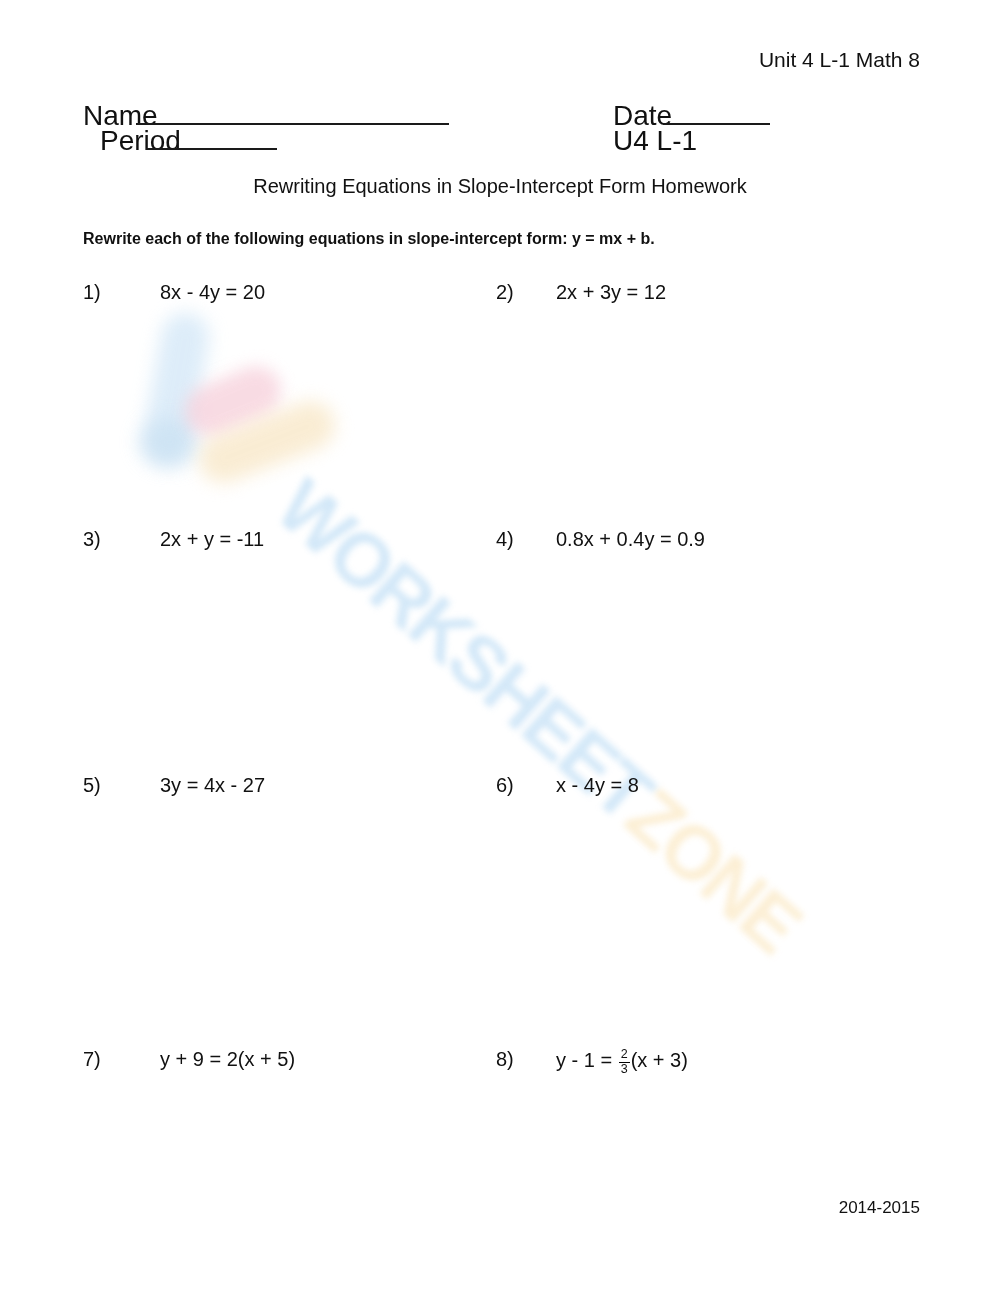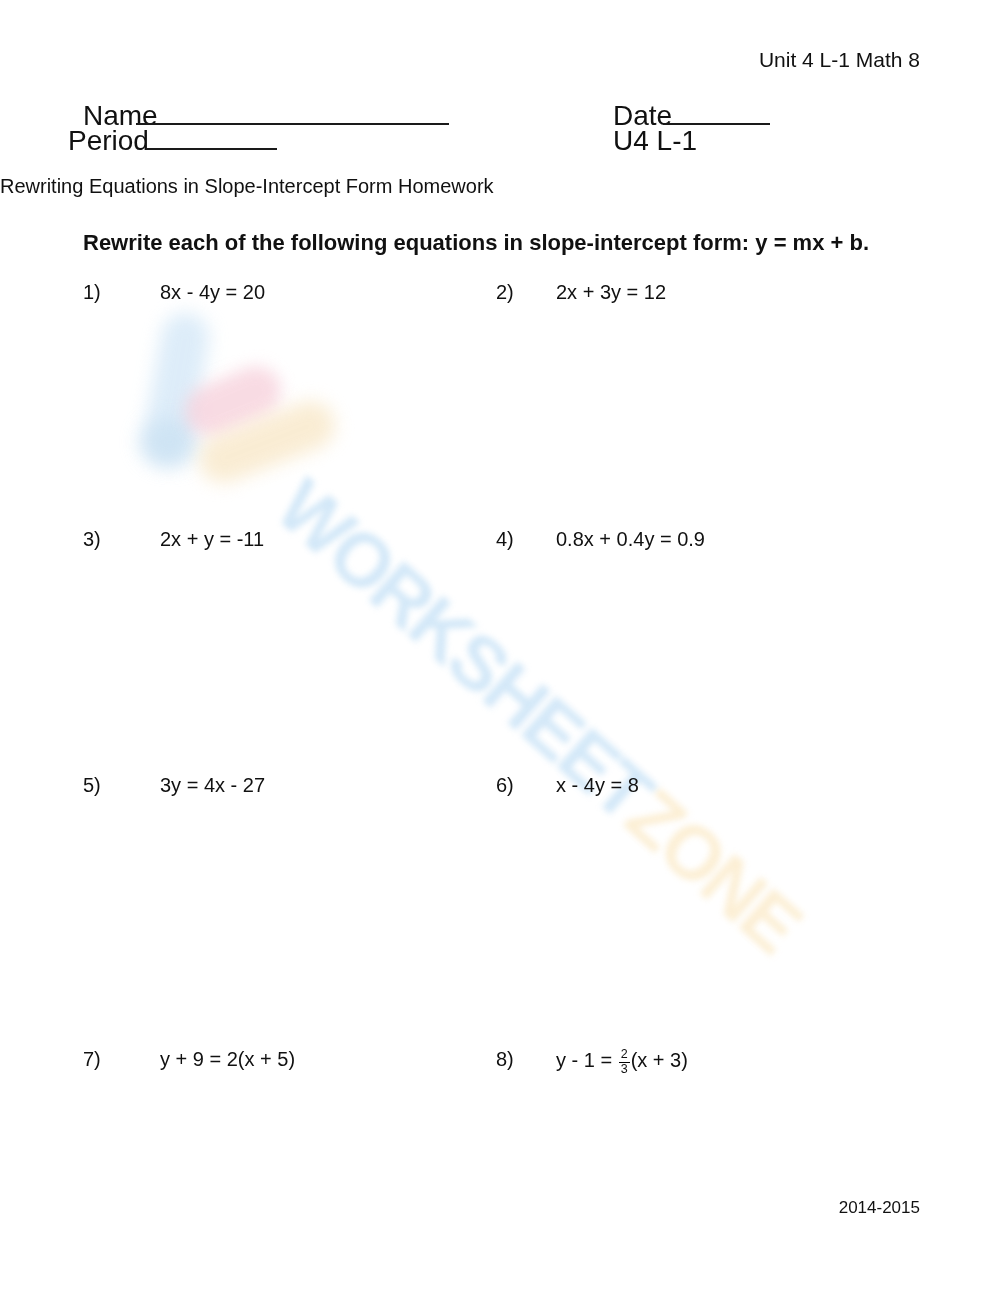--- a/index.html
+++ b/index.html
@@ -60,32 +60,32 @@
   .label { font-size: 28px; }
   .blank-line {
     position: absolute;
     border-bottom: 2px solid #1a1a1a;
     height: 20px;
   }
   .name-label   { left: 83px;  top: 100px; }
   .name-line    { left: 136px; top: 103px; width: 313px; }
   .date-label   { left: 613px; top: 100px; }
   .date-line    { left: 663px; top: 103px; width: 107px; }
-  .period-label { left: 68px;  top: 125px; }
+  .period-label { left: 100px;  top: 125px; }
   .period-line  { left: 146px; top: 128px; width: 131px; }
   .course-code  { left: 613px; top: 125px; font-size: 28px; }
 
   .doc-title {
     left: 0; right: 0; top: 175px;
-    text-align: left;
+    text-align: center;
     font-size: 20px;
   }
   .instructions {
     left: 83px; top: 230px;
-    font-size: 22px;
+    font-size: 16px;
     font-weight: 700;
     text-align: center;
   }
 
   
   .prob-num { position: absolute; font-size: 20px; }
   .prob-eq  { position: absolute; font-size: 20px; }
   .col1-num { left: 83px; }
   .col1-eq  { left: 160px; }
   .col2-num { left: 496px; }

